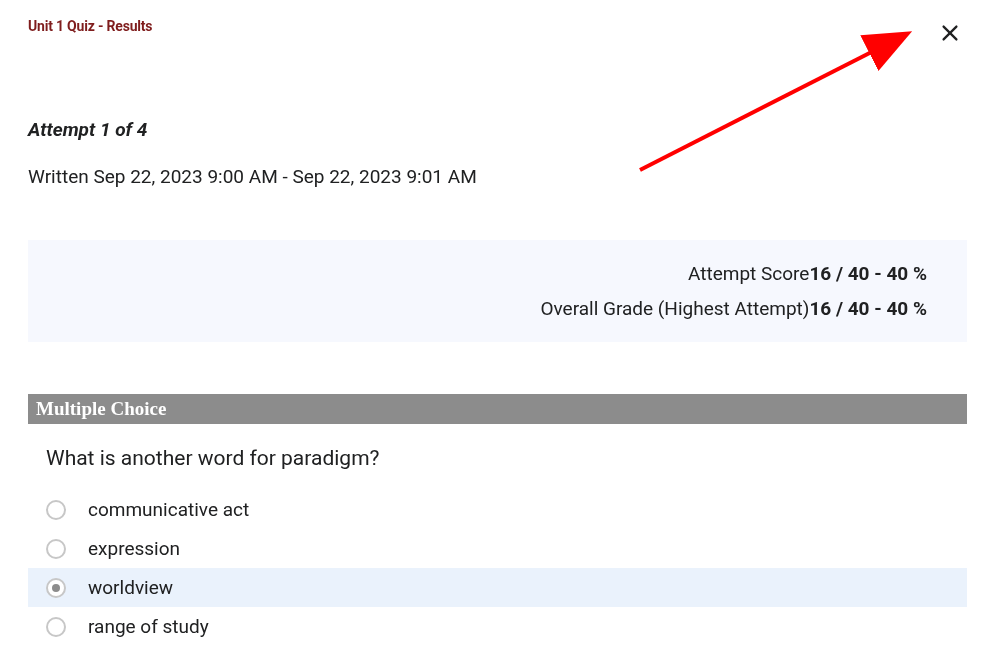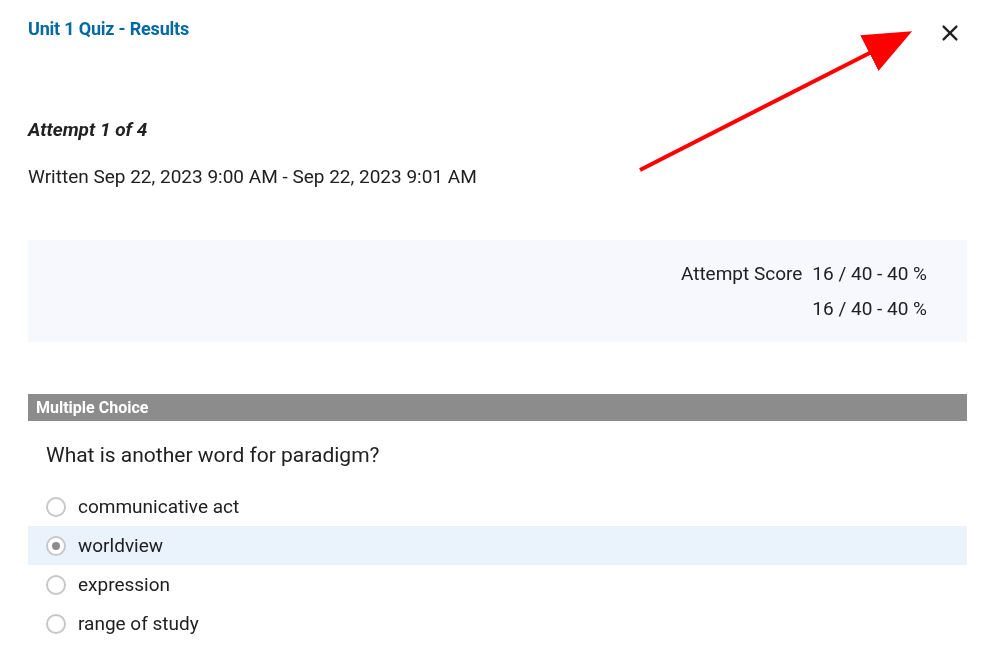--- a/index.html
+++ b/index.html
@@ -15,23 +15,23 @@
       position: relative;
       overflow: hidden;
     }
     .header {
       display: flex;
       justify-content: space-between;
       align-items: flex-start;
       padding: 18px 30px 0 28px;
     }
     .title {
-      font-size: 18px;
-      font-weight: 700;
-      color: #0369a1;
+      font-size: 14px;
+      font-weight: 700;
+      color: #7f1d1d;
       letter-spacing: -0.2px;
     }
     .close-btn {
       background: none;
       border: none;
       cursor: pointer;
       padding: 4px;
       display: flex;
       align-items: center;
       justify-content: center;
@@ -60,42 +60,42 @@
     .score-box {
       margin: 52px 28px 0 28px;
       background: #f6f8fe;
       padding: 22px 40px 22px 22px;
       text-align: right;
     }
     .score-row {
       display: flex;
       justify-content: flex-end;
       align-items: baseline;
-      gap: 10px;
       font-size: 19px;
       color: #202122;
     }
     .score-row + .score-row {
       margin-top: 12px;
     }
     .score-label {
       font-weight: 400;
     }
     .score-value {
-      font-weight: 400;
+      font-weight: 700;
     }
     .question-section {
       margin: 52px 28px 0 28px;
     }
     .section-header {
       background: #8c8c8c;
       color: #ffffff;
-      font-size: 16px;
+      font-size: 19px;
       font-weight: 700;
       padding: 4px 8px;
+      font-family: Liberation Serif, serif;
     }
     .question-header {
       background: #e0e0e0;
       display: flex;
       justify-content: space-between;
       align-items: center;
       padding: 4px 8px;
     }
     .question-label {
       font-size: 19px;
@@ -111,21 +111,21 @@
       font-size: 21px;
       color: #202122;
       padding: 22px 0 20px 18px;
     }
     .options {
       margin-top: 0;
     }
     .option {
       display: flex;
       align-items: center;
-      gap: 12px;
+      gap: 22px;
       padding: 8px 0 8px 18px;
       font-size: 19px;
       color: #202122;
     }
     .option.selected {
       background: #eaf2fc;
     }
     .radio {
       width: 20px;
       height: 20px;
@@ -166,39 +166,40 @@
   <div class="attempt-label">Attempt 1 of 4</div>
   <div class="written-time">Written Sep 22, 2023 9:00 AM - Sep 22, 2023 9:01 AM</div>
 </div>
 
 <div class="score-box">
   <div class="score-row">
     <span class="score-label">Attempt Score</span>
     <span class="score-value">16 / 40 - 40 %</span>
   </div>
   <div class="score-row">
+    <span class="score-label">Overall Grade (Highest Attempt)</span>
     <span class="score-value">16 / 40 - 40 %</span>
   </div>
 </div>
 
 <div class="question-section">
   <div class="section-header">Multiple Choice</div>
   <div class="question-text">What is another word for paradigm?</div>
   <div class="options">
     <div class="option">
       <span class="radio"></span>
       <span>communicative act</span>
     </div>
+    <div class="option">
+      <span class="radio"></span>
+      <span>expression</span>
+    </div>
     <div class="option selected">
       <span class="radio filled"></span>
       <span>worldview</span>
-    </div>
-    <div class="option">
-      <span class="radio"></span>
-      <span>expression</span>
     </div>
     <div class="option">
       <span class="radio"></span>
       <span>range of study</span>
     </div>
   </div>
 </div>
 
 <svg class="annotation-arrow" style="left:630px; top:20px; width:300px; height:160px;" viewBox="0 0 300 160">
   <defs>

